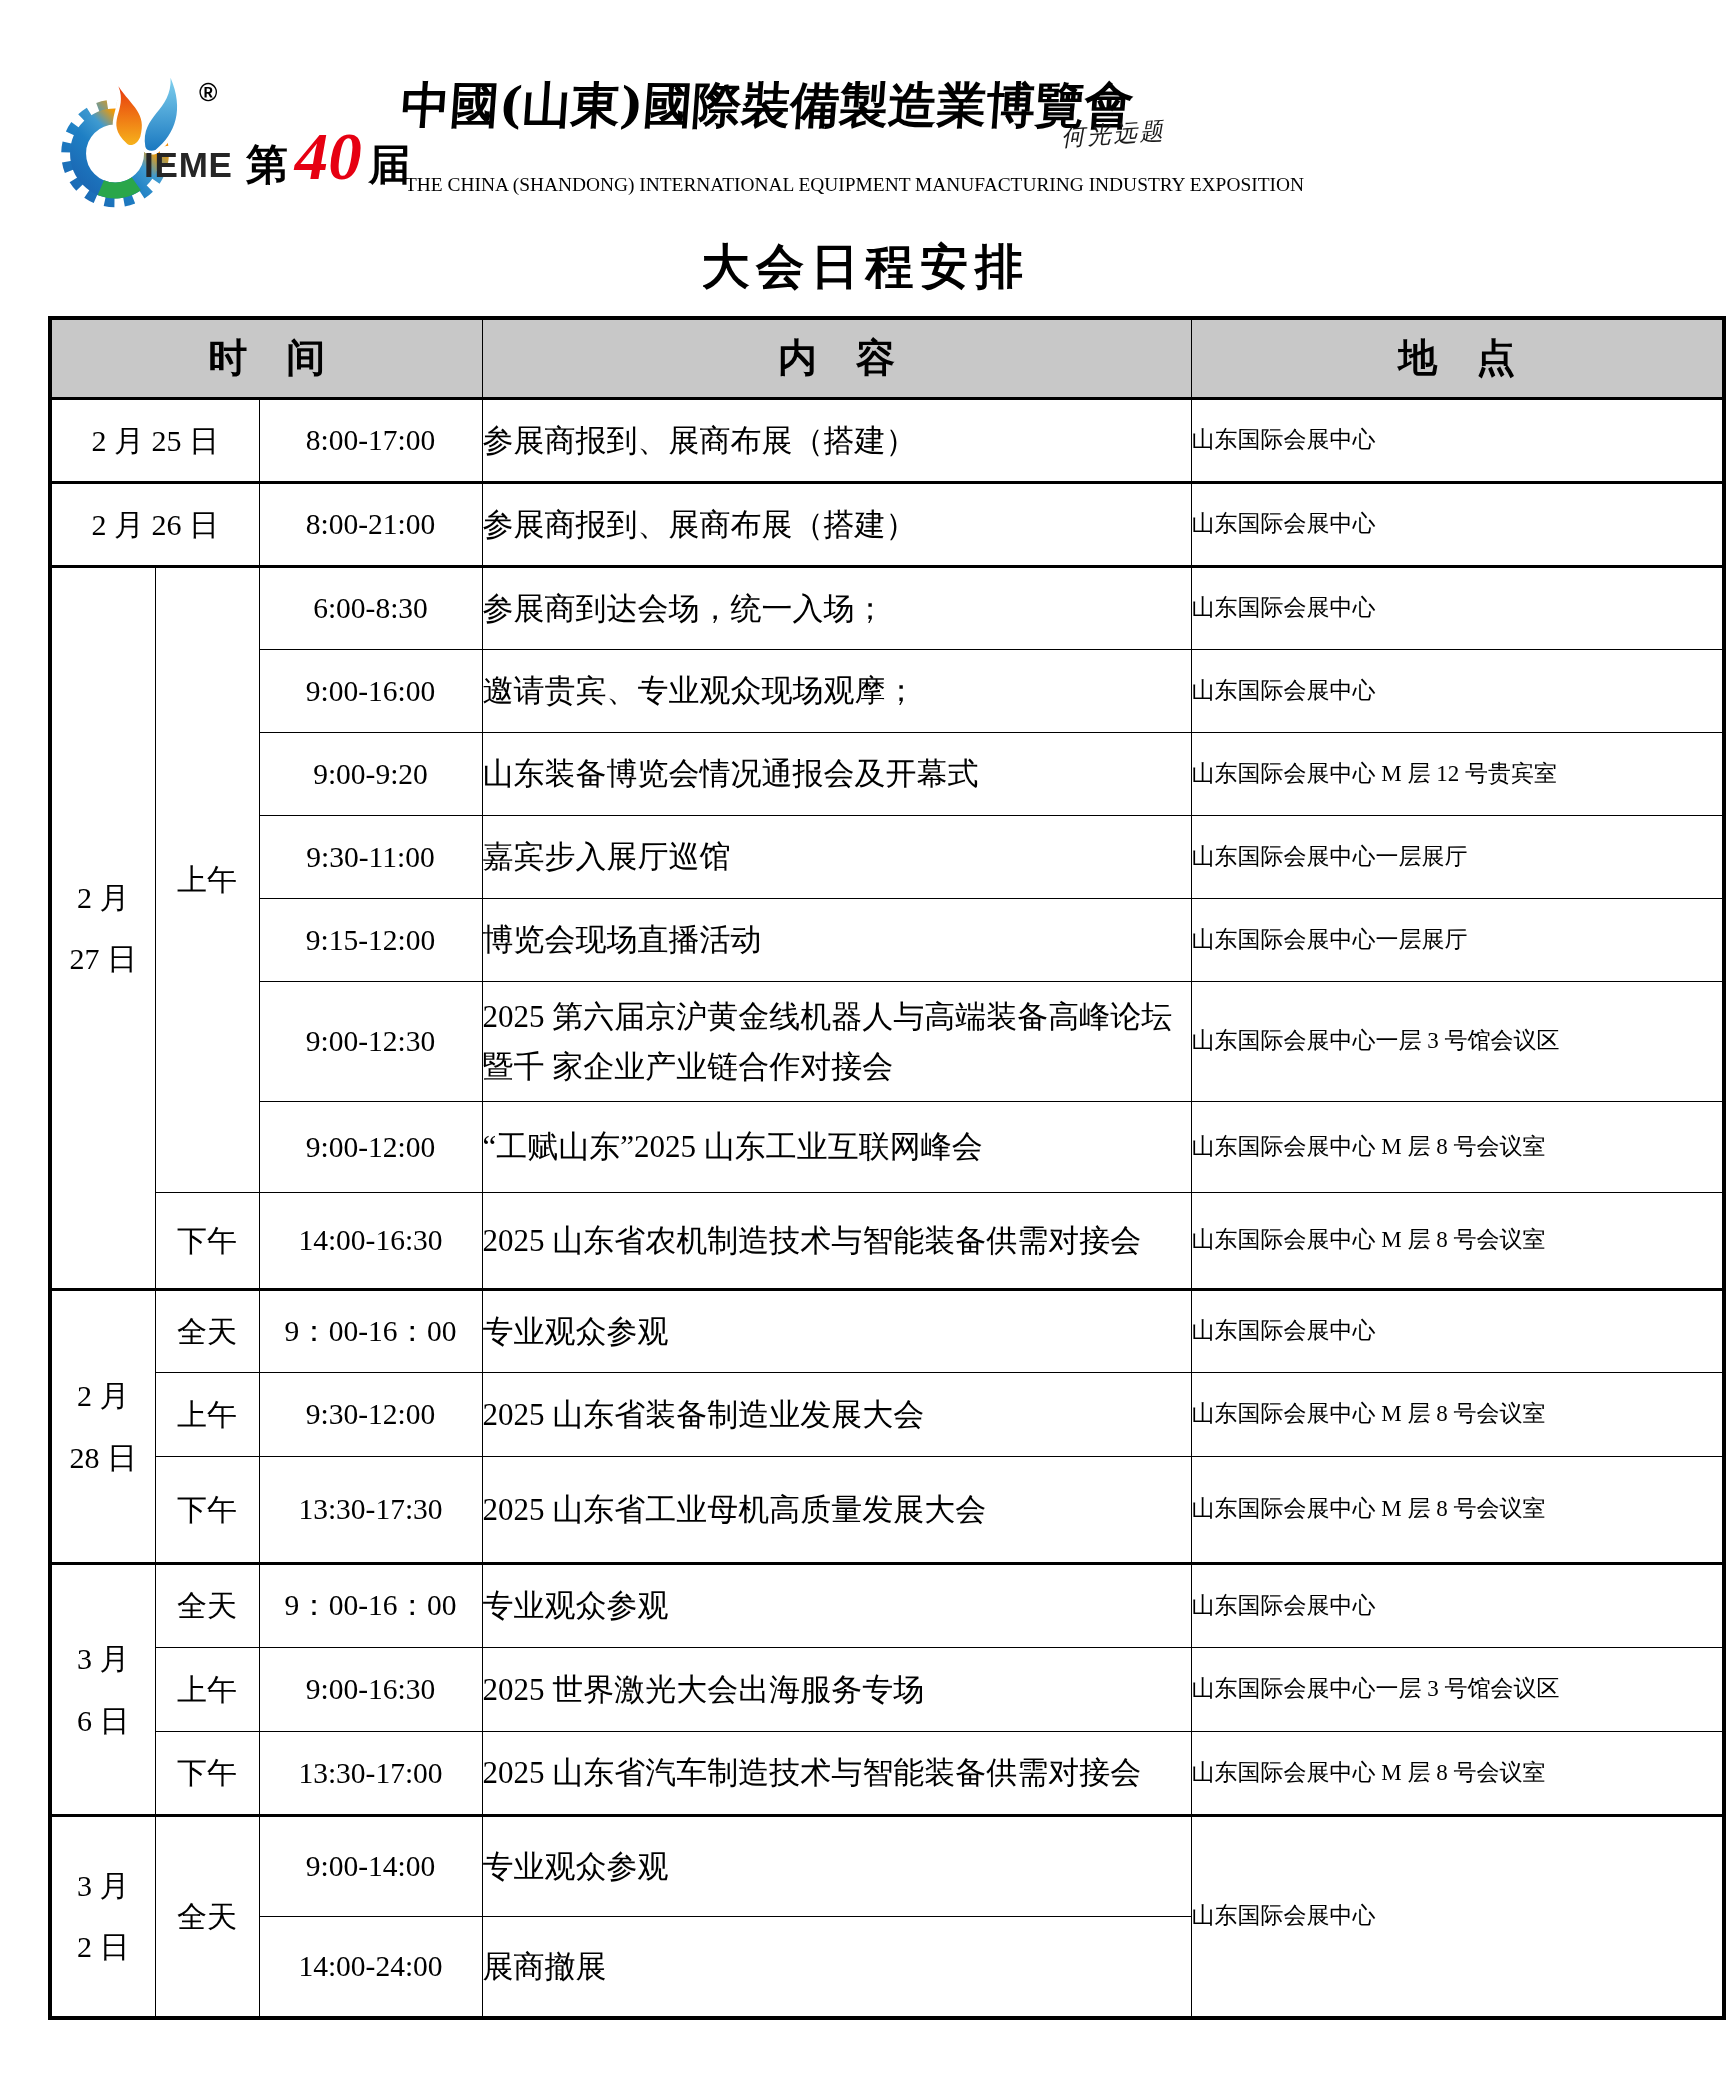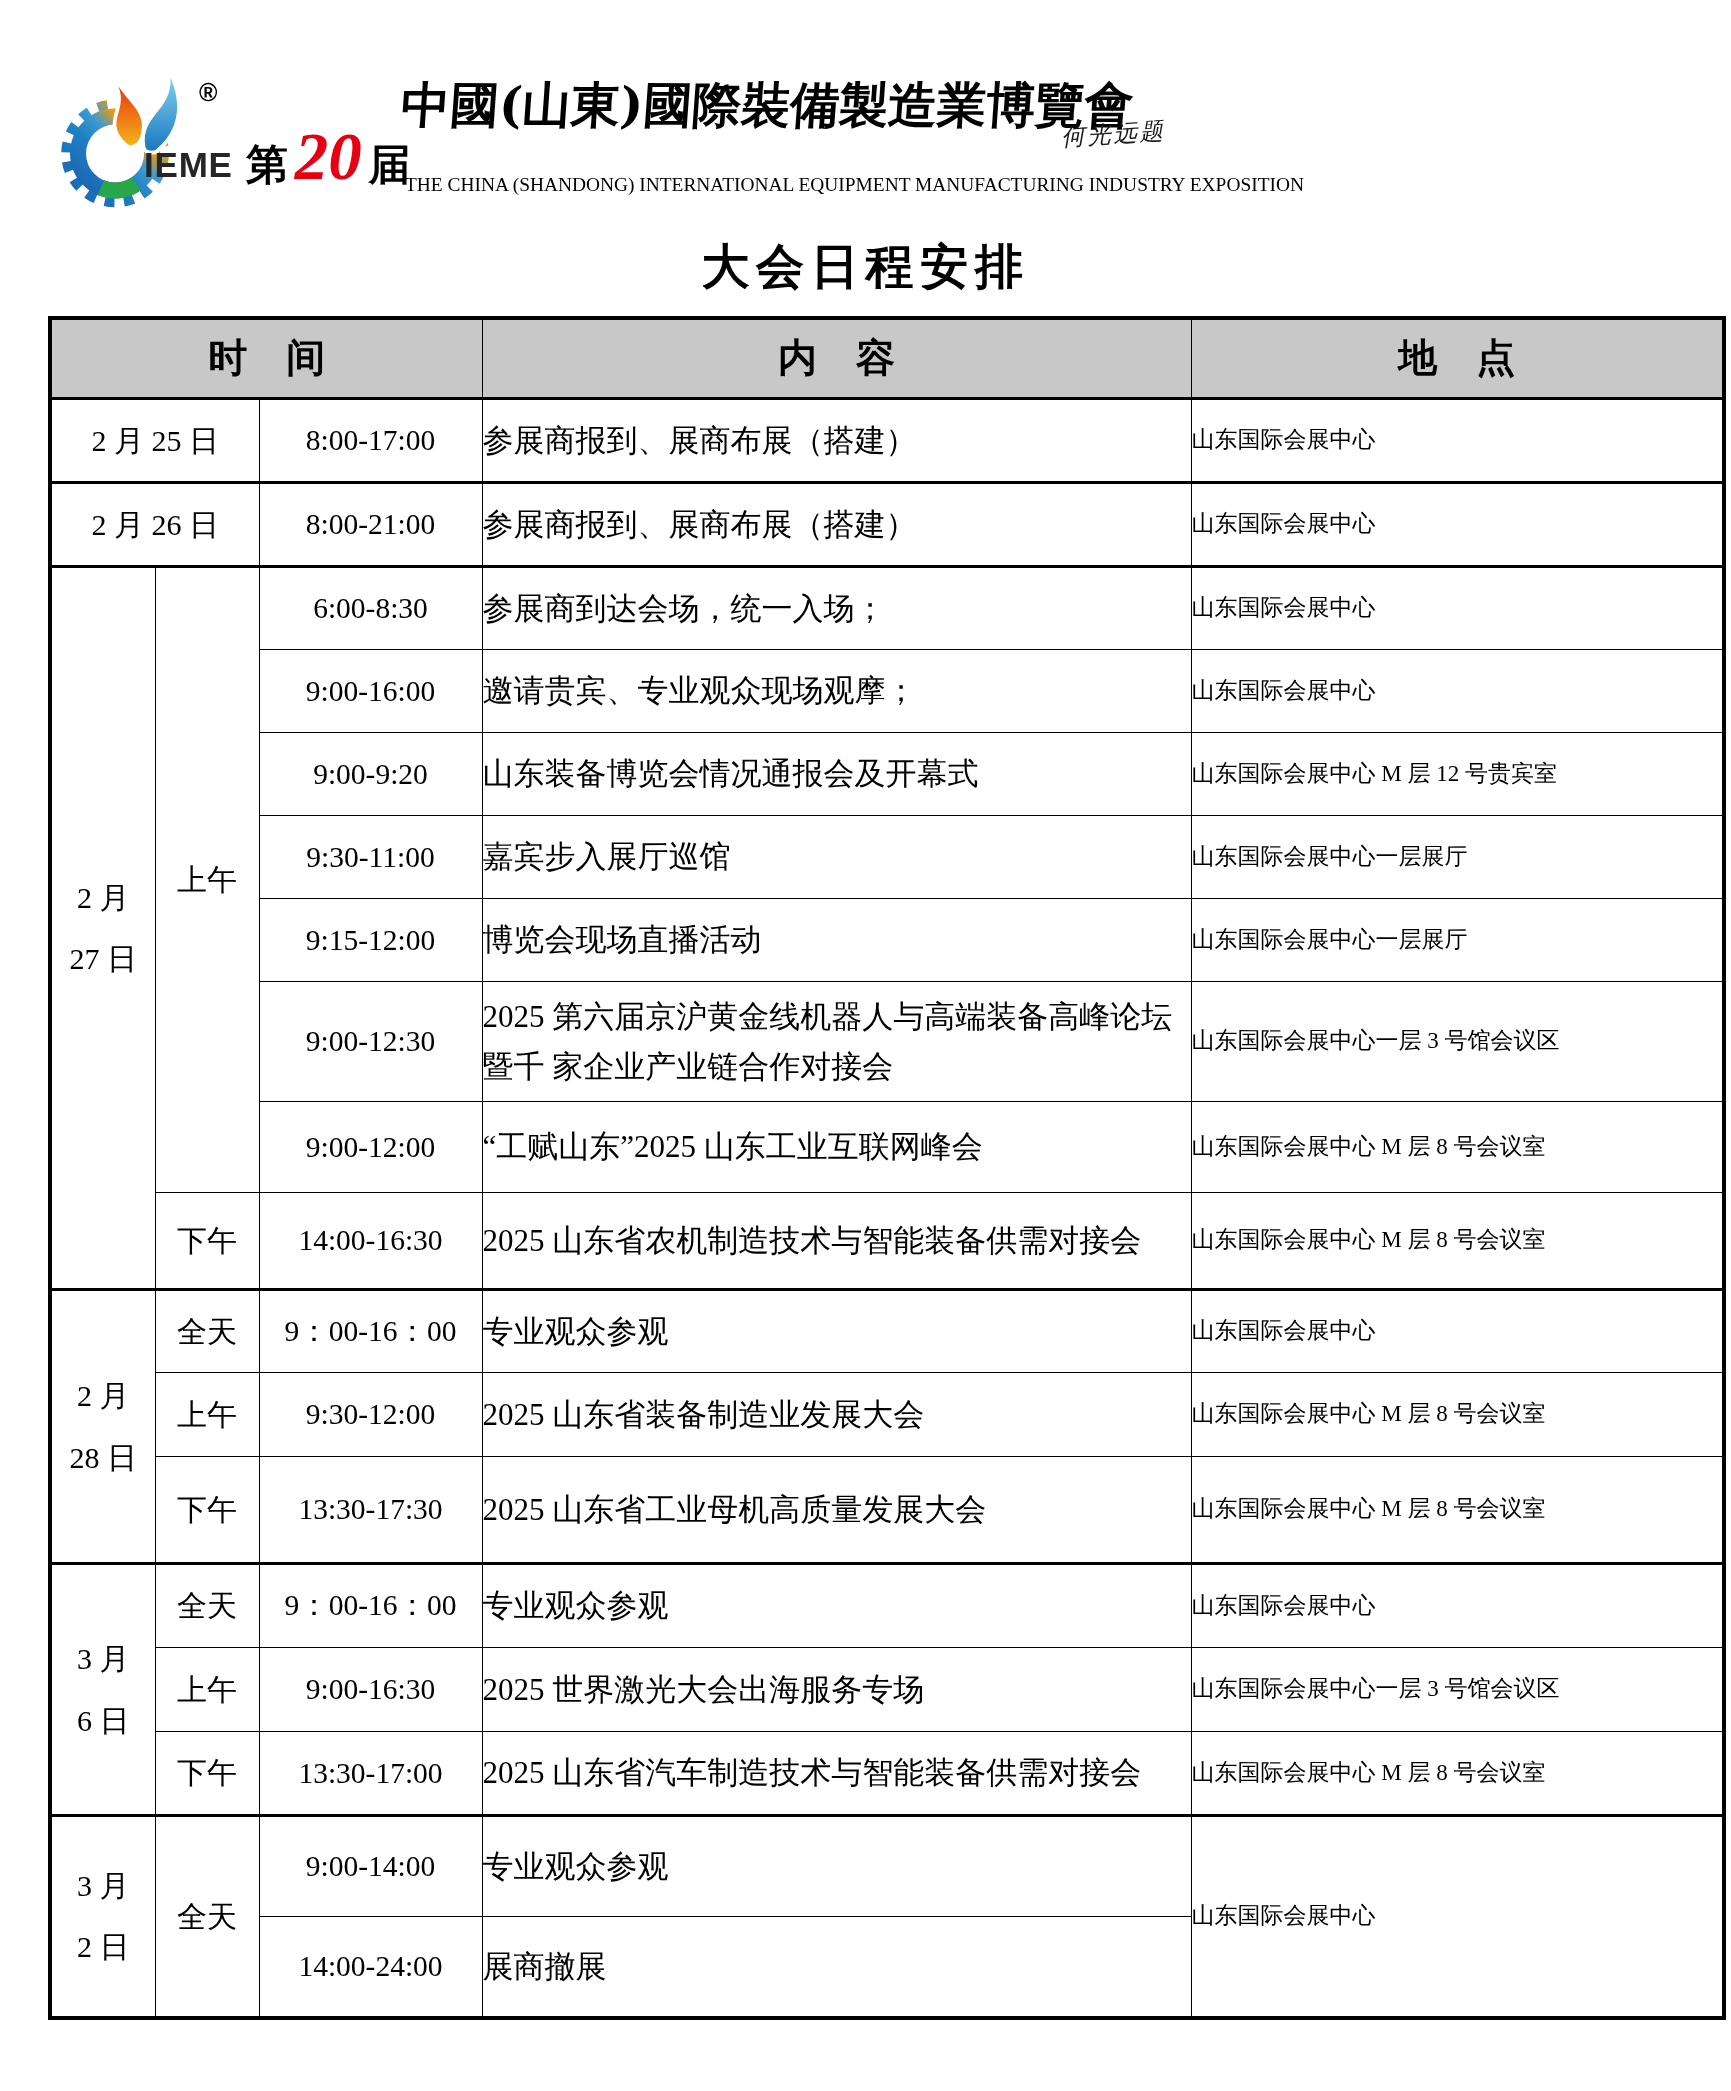--- a/index.html
+++ b/index.html
@@ -84,21 +84,21 @@
       <path d="M84,92 C 56,66 86,54 74,24 C 90,48 108,56 100,84 C 96,94 88,96 84,92 Z" fill="#ffffff" stroke="#ffffff" stroke-width="9"></path>
       <path d="M106,96 C 100,58 138,54 136,14 C 152,52 142,80 118,100 C 112,102 107,100 106,96 Z" fill="#ffffff" stroke="#ffffff" stroke-width="9"></path>
       <path d="M84,92 C 56,66 86,54 74,24 C 90,48 108,56 100,84 C 96,94 88,96 84,92 Z" fill="url(#fo)"></path>
       <path d="M106,96 C 100,58 138,54 136,14 C 152,52 142,80 118,100 C 112,102 107,100 106,96 Z" fill="url(#fb)"></path>
     </svg>
   </div>
   <span class="reg-mark">®</span>
   <span class="ieme">IEME</span>
   <span class="edition">
     <span class="cn">第</span>
-    <span class="num">20</span>
+    <span class="num">40</span>
     <span class="cn">届</span>
   </span>
   <span class="cn-title">中國(山東)國際裝備製造業博覽會</span>
   <span class="en-title">THE CHINA (SHANDONG) INTERNATIONAL EQUIPMENT MANUFACTURING INDUSTRY EXPOSITION</span>
   <span class="signature">何光远题</span>
 </div>
 
 <div class="page-title">大会日程安排</div>
 
 <table class="sched">

